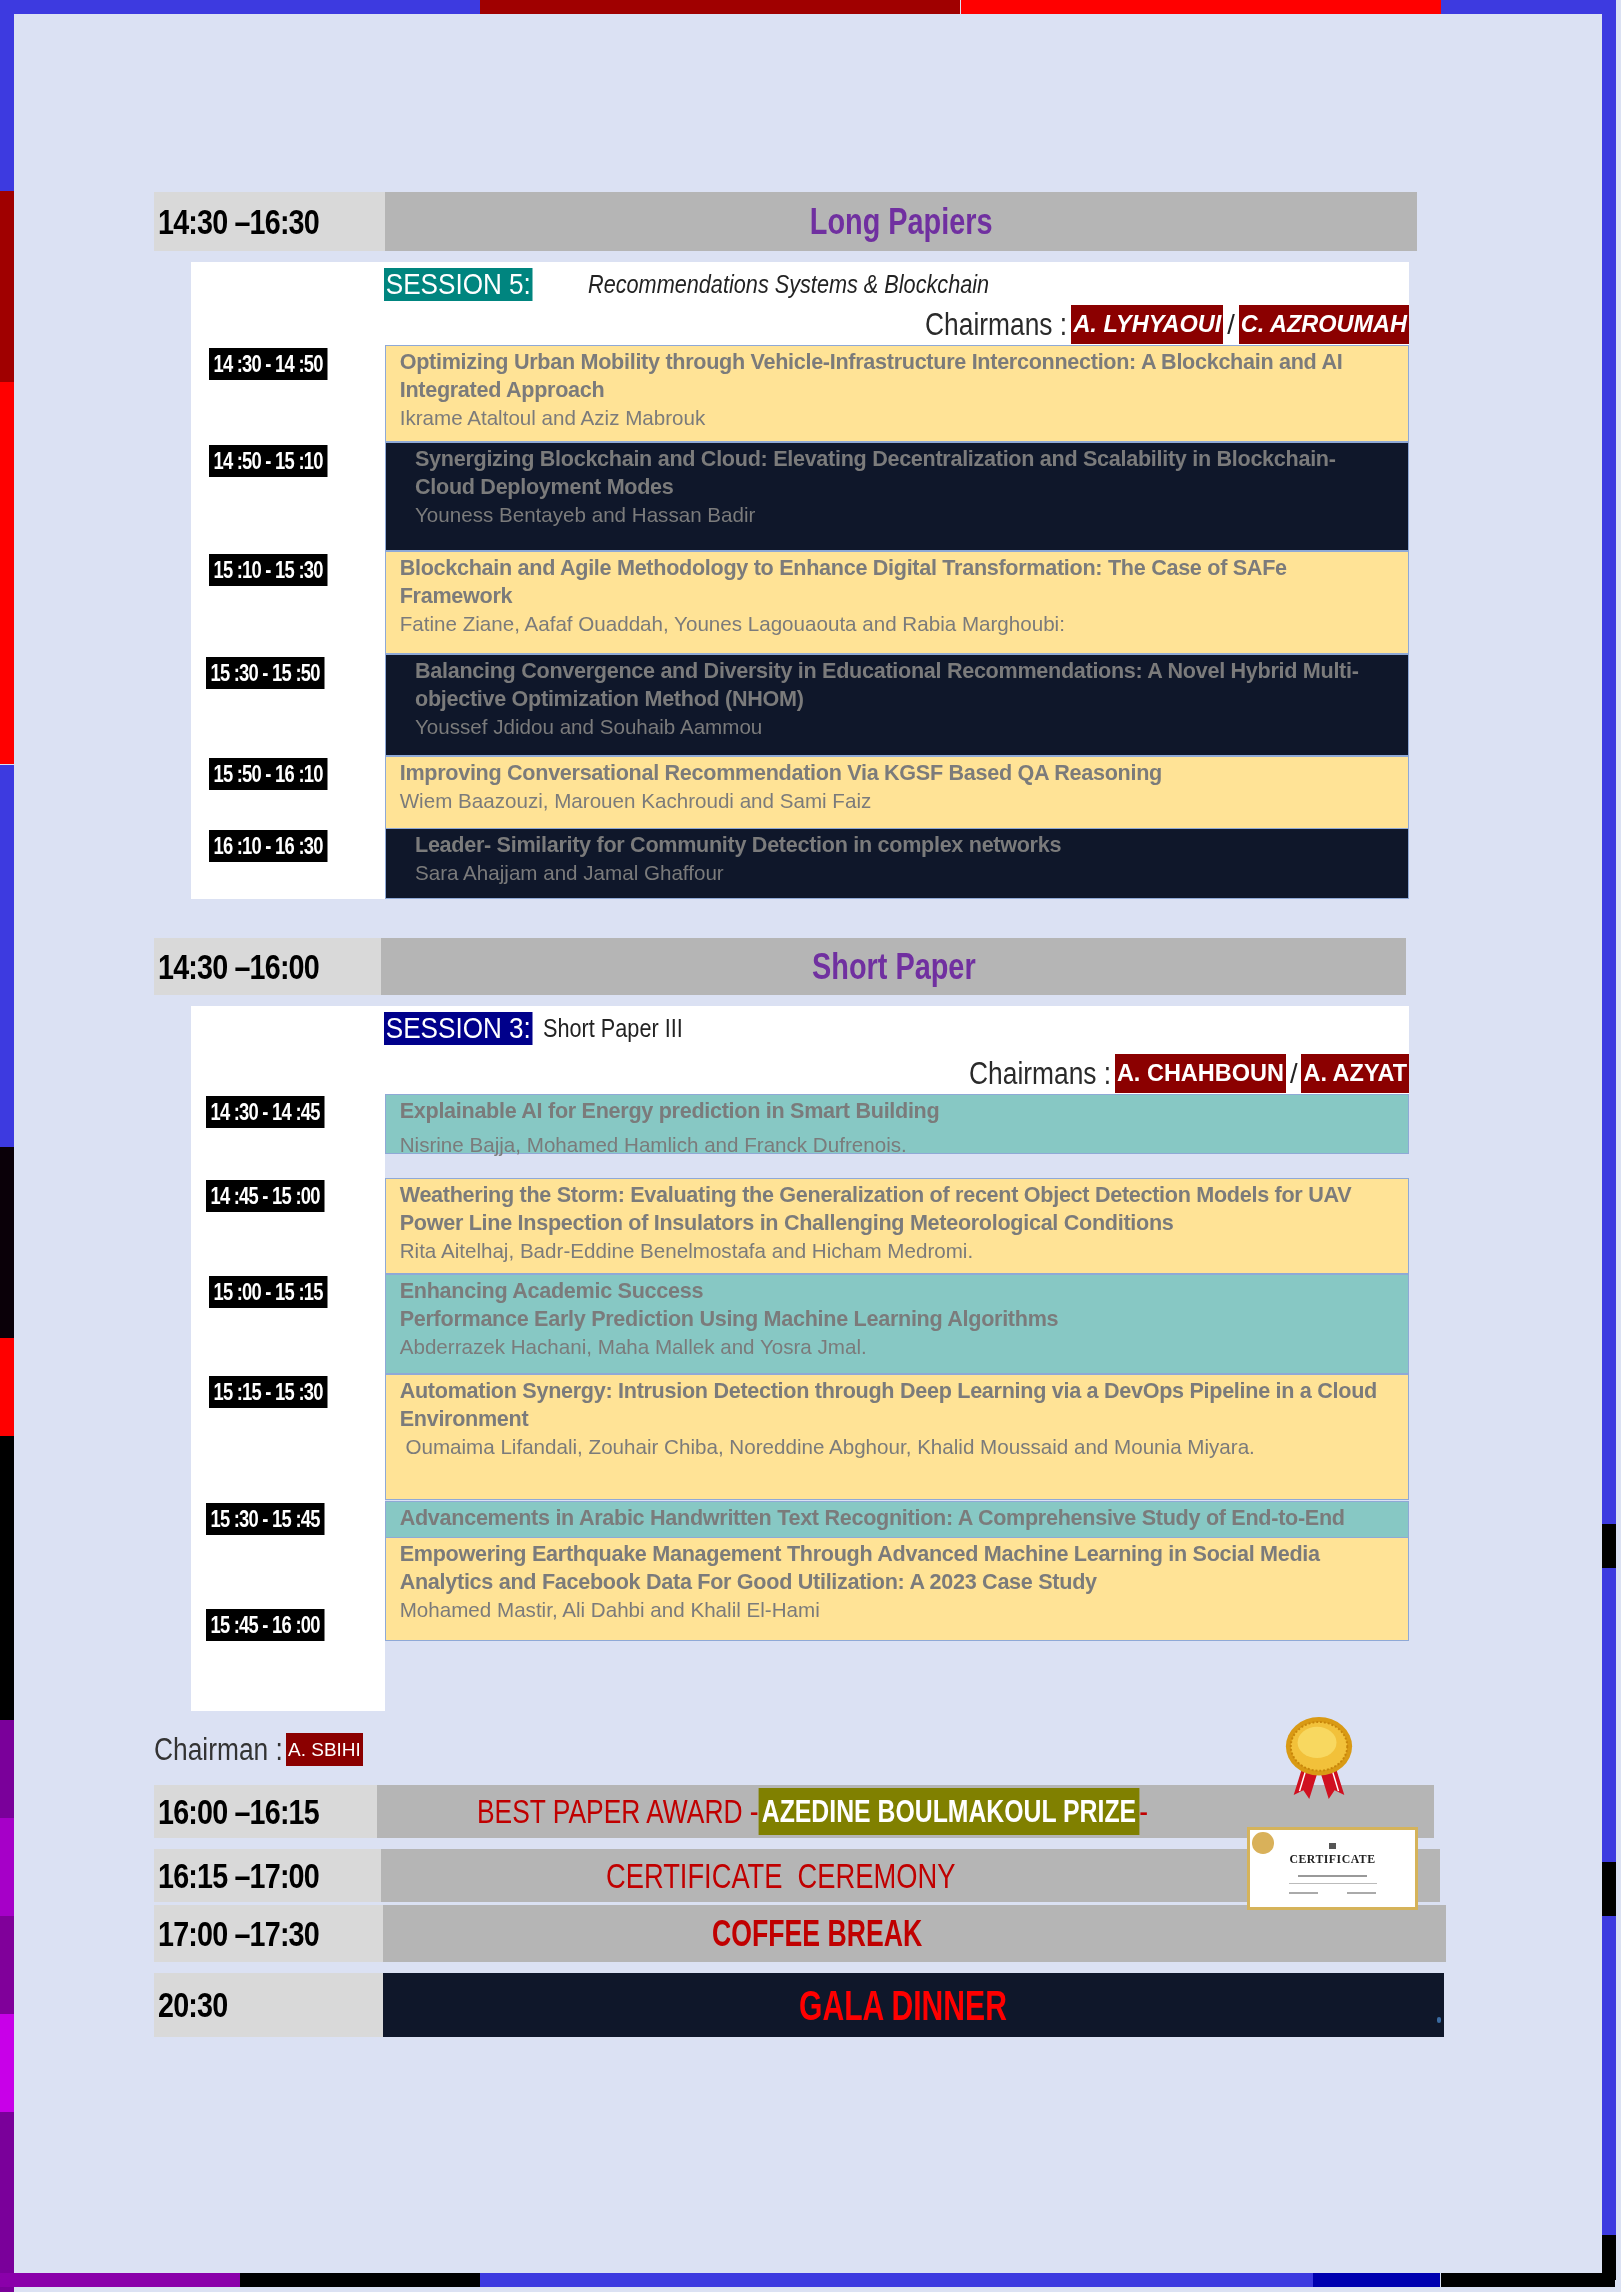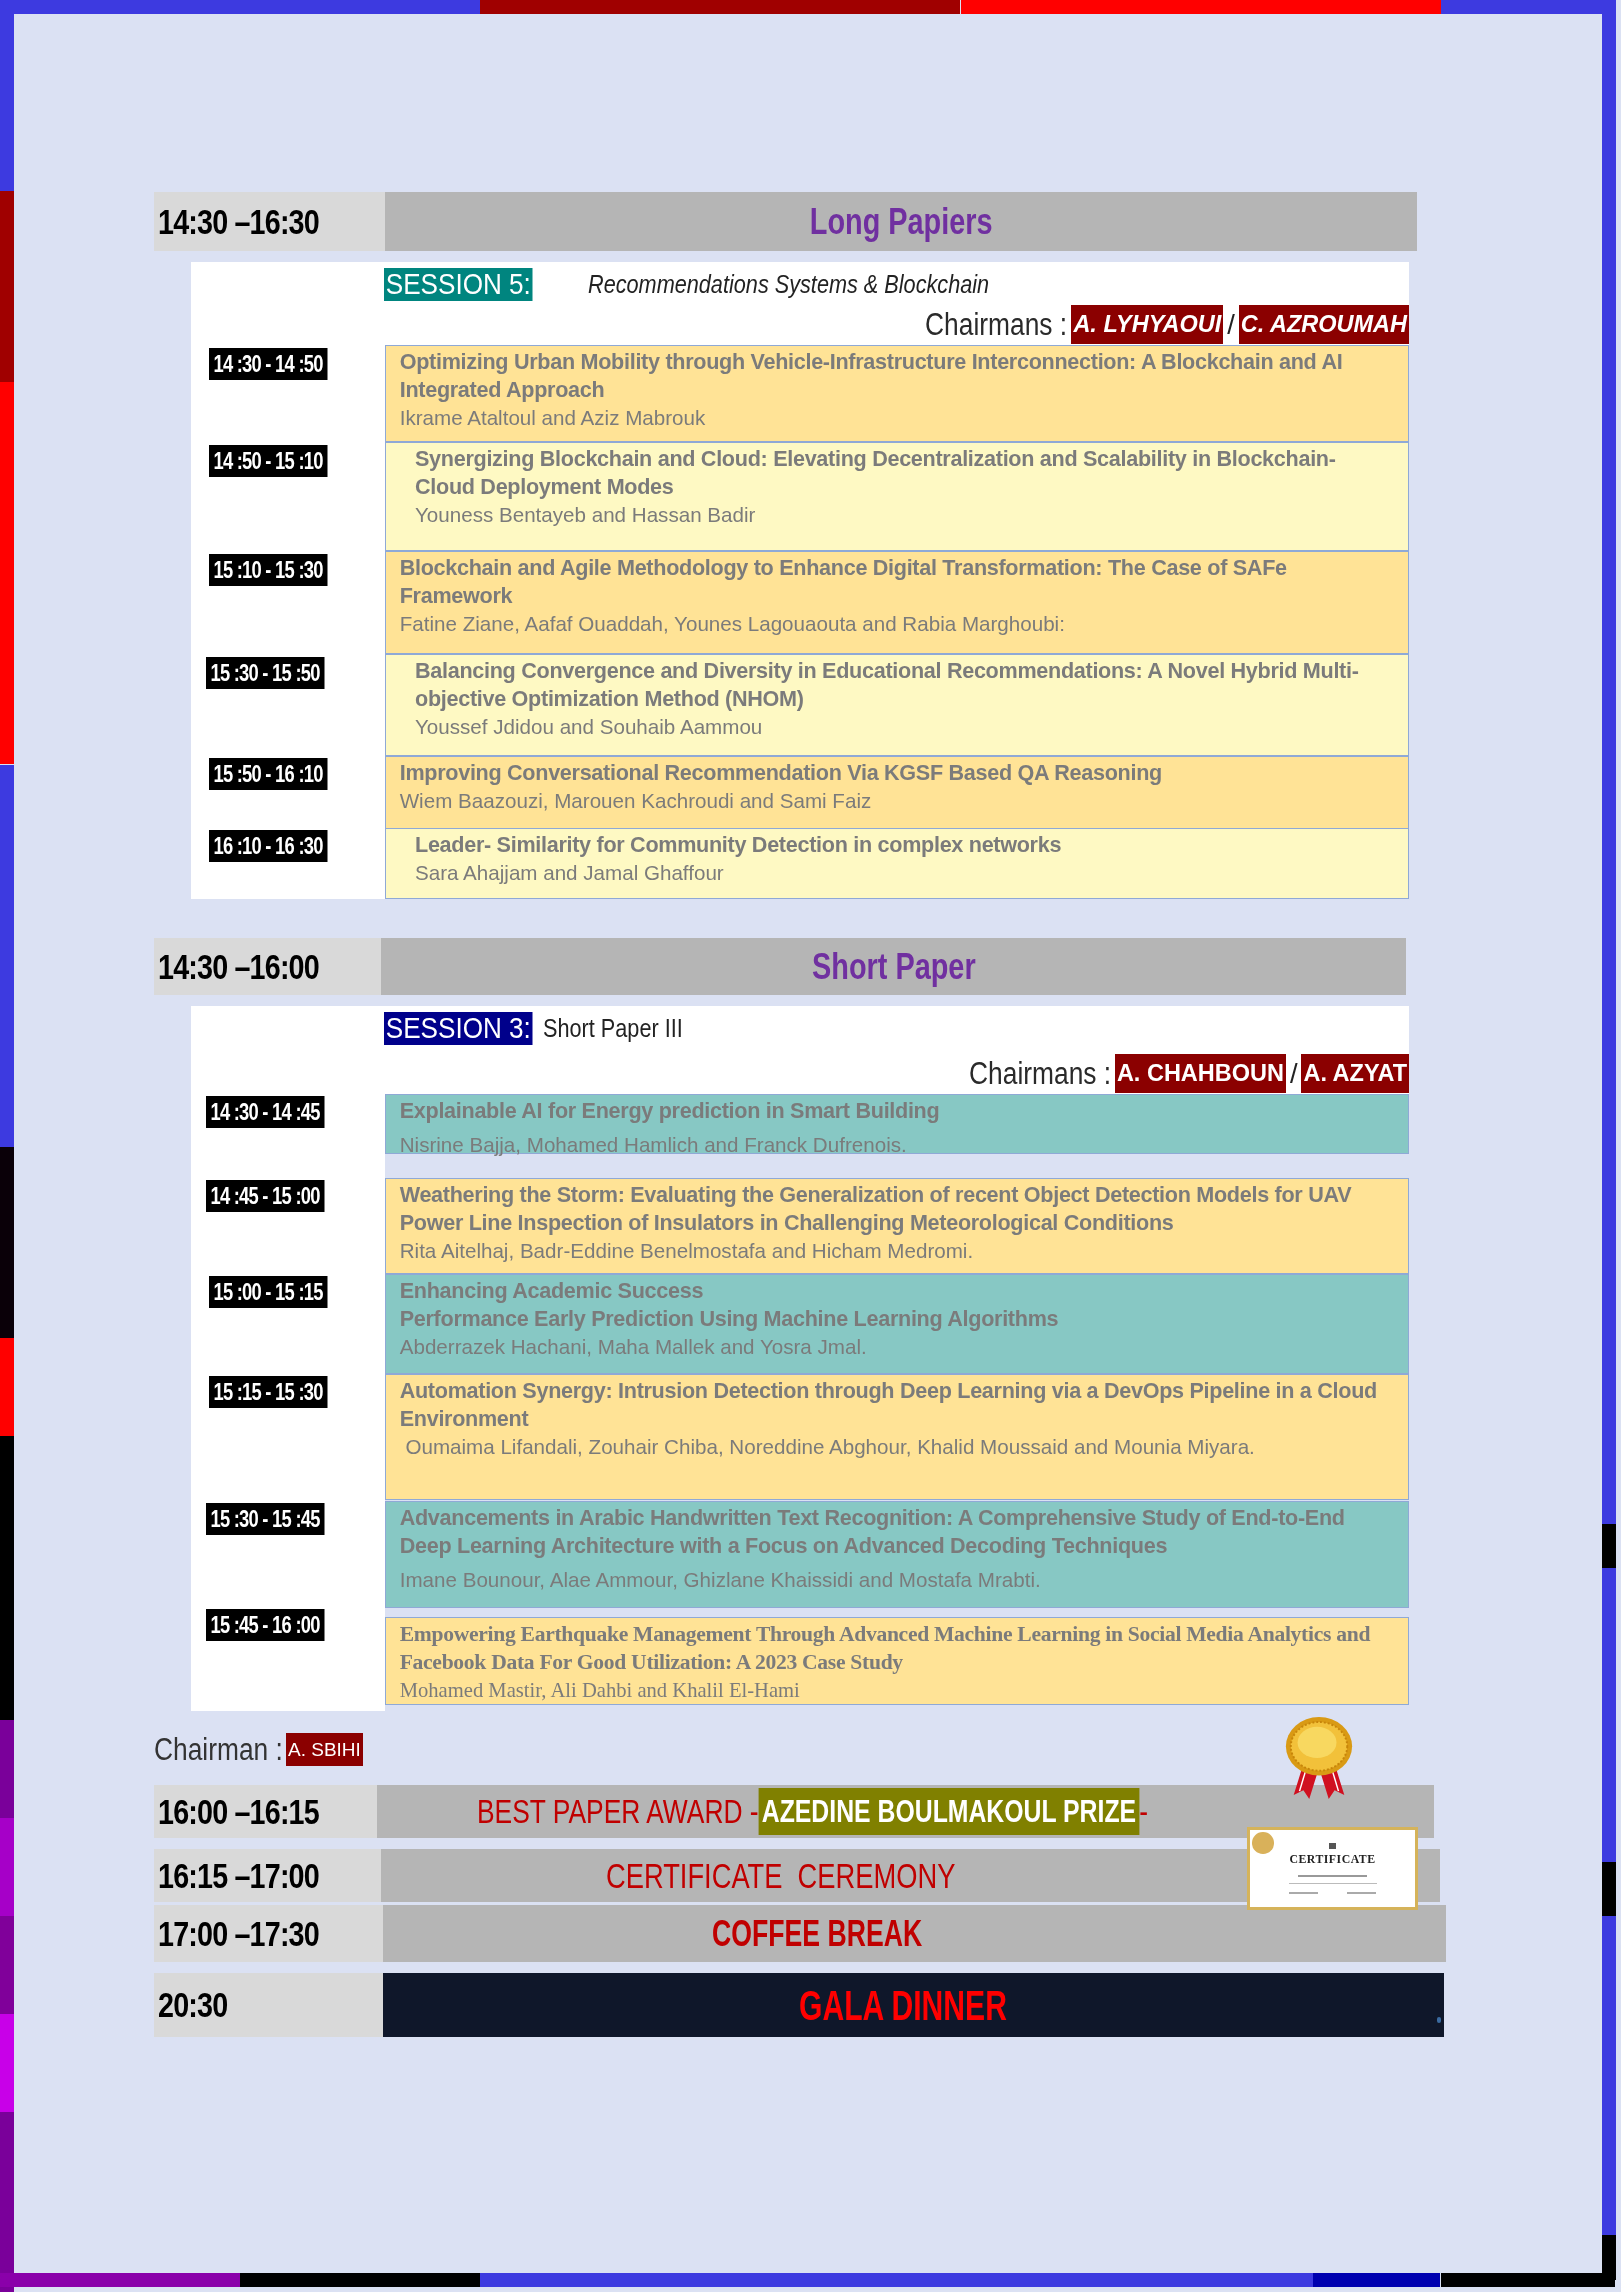--- a/index.html
+++ b/index.html
@@ -41,21 +41,21 @@
     padding: 2px 5.9px; display: inline-block; letter-spacing: -1px;
     transform: scaleX(0.75); transform-origin: left center;
   }
   .talk {
     box-sizing: border-box; border: 1px solid #8fa9d6; padding: 2px 13.7px;
     color: #7b7b7b;
   }
   .talk-title { font-size: 21.6px; font-weight: bold; line-height: 28px; letter-spacing: -0.3px; }
   .talk-authors { font-size: 20.6px; line-height: 28px; }
   .yellow { background: #ffe396; }
-  .pink { background: #fef9c3; padding-left: 29px; }
+  .pink { background: #0f172a; padding-left: 29px; }
   .teal { background: #87c8c4; }
 </style>
 </head>
 <body>
 
 <div class="frame-top">
   <div class="seg" style="left:0;top:0;width:480px;height:13.7px;background:#3d3ae0"></div>
   <div class="seg" style="left:480px;top:0;width:480px;height:13.7px;background:#a00000"></div>
   <div class="seg" style="left:961px;top:0;width:480px;height:13.7px;background:#ff0000"></div>
   <div class="seg" style="left:1441px;top:0;width:174px;height:13.7px;background:#3d3ae0"></div>
@@ -192,21 +192,21 @@
   <div class="talk-authors" style="white-space:pre-wrap;"> Oumaima Lifandali, Zouhair Chiba, Noreddine Abghour, Khalid Moussaid and Mounia Miyara.</div>
 </div>
 
 <div class="abs" style="left:206px;top:1503px;"><span class="slot-time">15 :30 - 15 :45</span></div>
 <div class="abs talk teal" style="left:385px;top:1501px;width:1024px;height:107px;">
   <div class="talk-title">Advancements in Arabic Handwritten Text Recognition: A Comprehensive Study of End-to-End Deep Learning Architecture with a Focus on Advanced Decoding Techniques</div>
   <div class="talk-authors" style="margin-top:5.9px;">Imane Bounour, Alae Ammour, Ghizlane Khaissidi and Mostafa Mrabti.</div>
 </div>
 
 <div class="abs" style="left:206px;top:1609px;"><span class="slot-time">15 :45 - 16 :00</span></div>
-<div class="abs talk yellow" style="left:385px;top:1617px;width:1024px;height:88px;font-family:Liberation Serif, serif;">
+<div class="abs talk yellow" style="left:385px;top:1537px;width:1024px;height:104px;">
   <div class="talk-title">Empowering Earthquake Management Through Advanced Machine Learning in Social Media Analytics and Facebook Data For Good Utilization: A 2023 Case Study</div>
   <div class="talk-authors">Mohamed Mastir, Ali Dahbi and Khalil El-Hami</div>
 </div>
 
 <div class="abs" style="left:154px;top:1729px;height:41px;display:flex;align-items:center;white-space:nowrap;gap:3.9px;">
   <span style="font-size:31px;color:#333;display:inline-block;transform:scaleX(0.85);transform-origin:left center;">Chairman  :</span>
   <span class="chair-name" style="font-weight:normal;font-size:19px;margin-left:-23.5px;">A. SBIHI</span>
 </div>
 
 <div class="abs time-cell" style="left:154px;top:1785px;width:225px;height:53px;">

